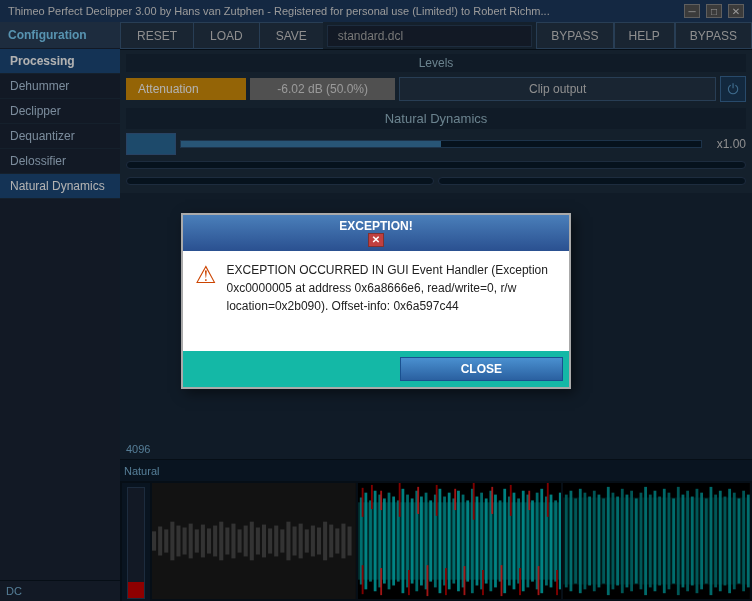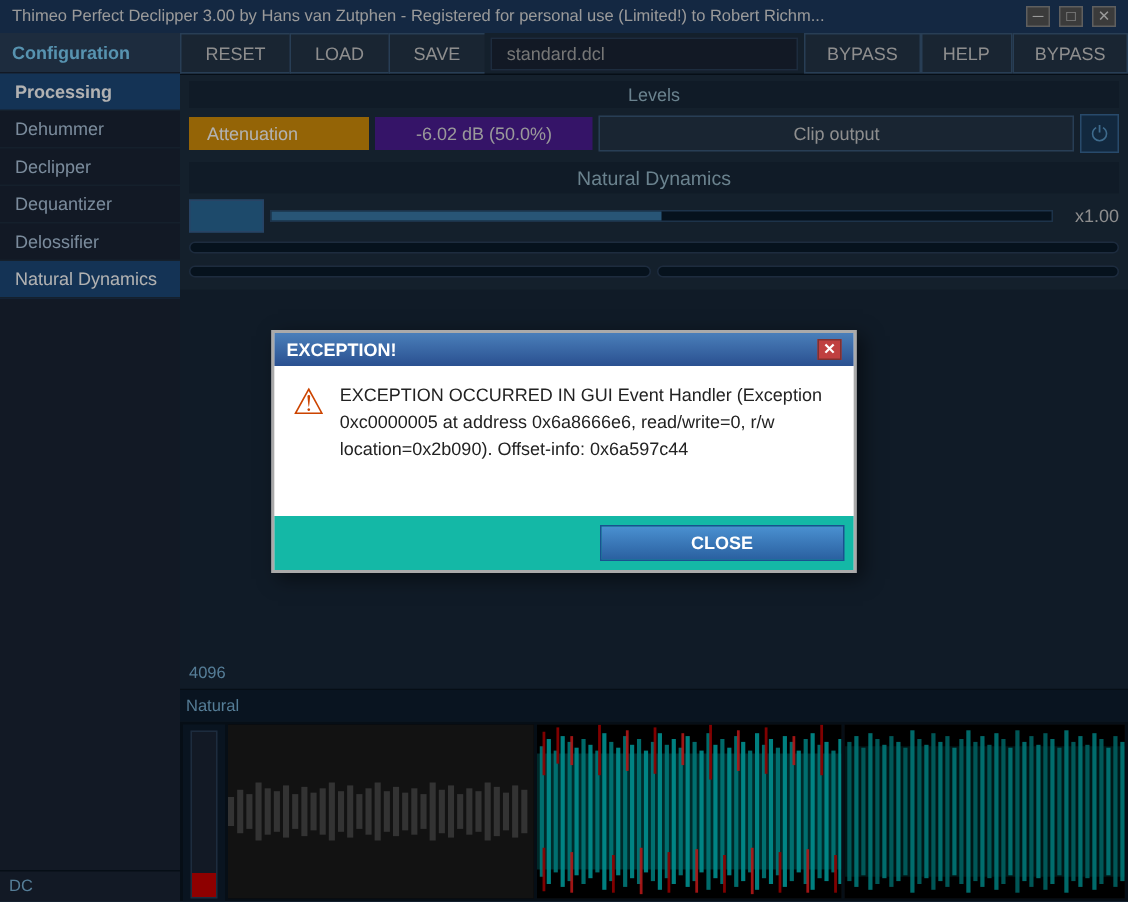--- a/index.html
+++ b/index.html
@@ -154,21 +154,21 @@
     .attenuation-btn {
       background: #d4900a;
       color: #fff;
       padding: 4px 12px;
       border: none;
       font-size: 12px;
       min-width: 120px;
       cursor: pointer;
     }
     .attenuation-value {
-      background: #4c1d95;
+      background: #737373;
       color: #ddd;
       padding: 4px 12px;
       flex: 1;
       font-size: 12px;
       text-align: center;
     }
     .clip-output {
       background: #243548;
       color: #ccc;
       padding: 4px 36px;
@@ -306,20 +306,21 @@
     }
     #dialog-titlebar {
       background: linear-gradient(to bottom, #4a7fba, #2a5090);
       color: white;
       padding: 4px 8px;
       display: flex;
       align-items: center;
       justify-content: space-between;
       font-size: 12px;
       font-weight: bold;
+      flex-direction: column;
     }
     #dialog-close-btn {
       background: #c04040;
       color: white;
       border: 1px solid #803030;
       width: 16px;
       height: 14px;
       font-size: 10px;
       display: flex;
       align-items: center;

